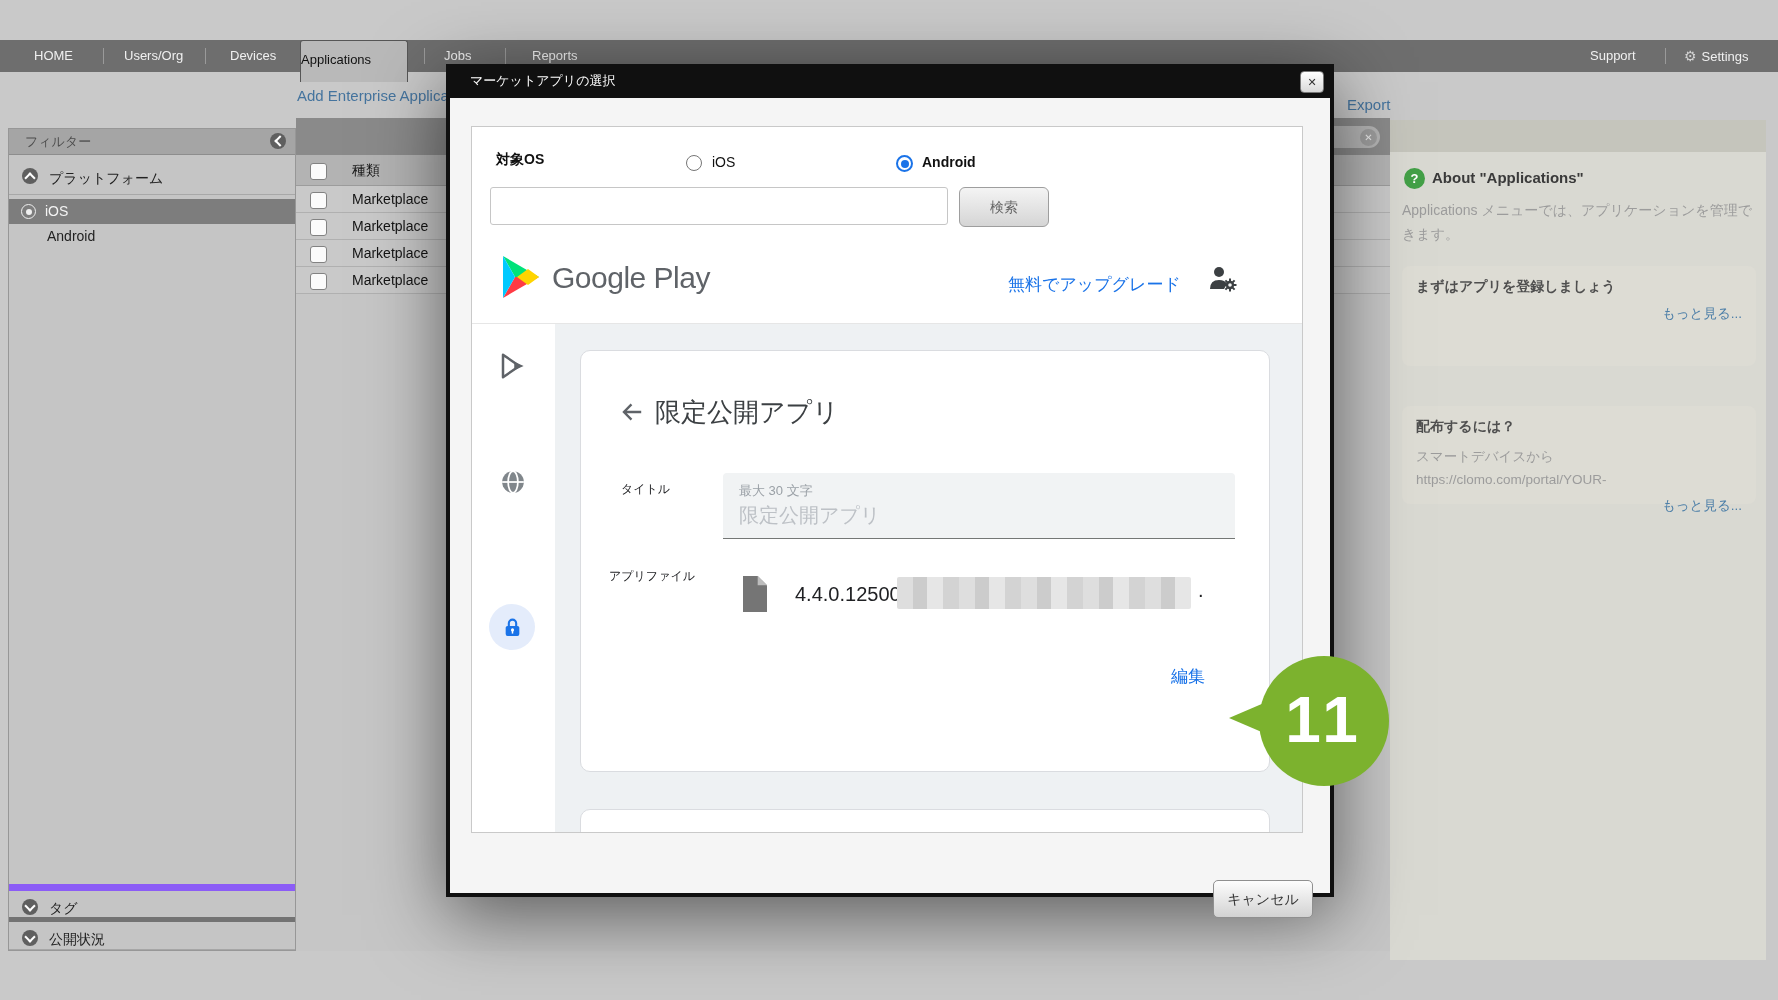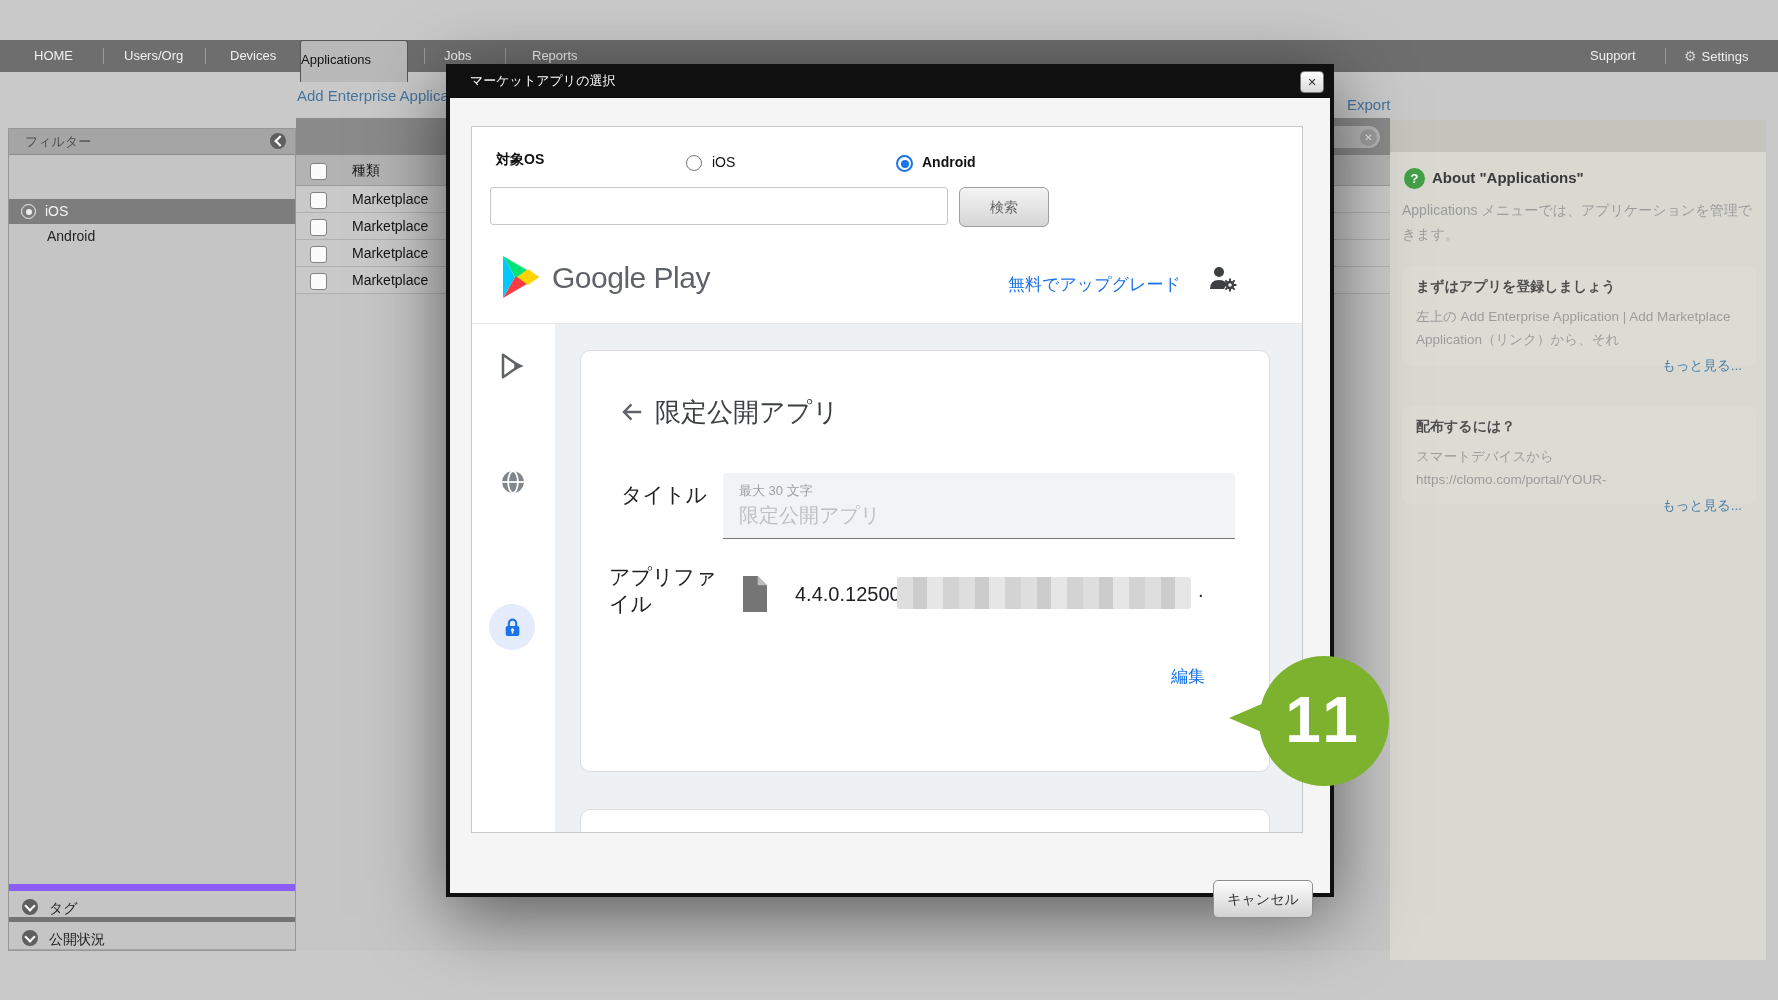--- a/index.html
+++ b/index.html
@@ -78,21 +78,21 @@
   .upgrade{position:absolute;left:536px;top:146px;font-size:17px;color:#1a73e8;cursor:pointer;}
   .divider{position:absolute;left:0;top:196px;width:100%;height:1px;background:#e6e6e6;}
   .strip{position:absolute;left:0;top:197px;width:82px;height:510px;background:#fff;}
   .lockwrap{position:absolute;left:17px;top:280px;width:46px;height:46px;border-radius:50%;background:#e4ecfb;
             display:flex;align-items:center;justify-content:center;cursor:pointer;}
   .gcontent{position:absolute;left:83px;top:197px;width:749px;height:510px;background:#eef1f3;overflow:hidden;}
   .gcard{position:absolute;left:25px;width:690px;background:#fff;border:1px solid #dadce0;border-radius:10px;box-sizing:border-box;}
   .gcard.main{top:26px;height:422px;}
   .gcard.next{top:485px;height:60px;}
   .gheading{position:absolute;left:74px;top:44px;font-size:26px;color:#3c4043;}
-  .flabel{position:absolute;font-size:21px;color:#202124;}
+  .flabel{position:absolute;font-size:12px;color:#202124;}
   .gfield{position:absolute;left:142px;top:122px;width:512px;height:66px;background:#f1f3f4;
           border-radius:4px 4px 0 0;border-bottom:1px solid #747775;box-sizing:border-box;cursor:text;}
   .gfield .hint{position:absolute;left:16px;top:9px;font-size:13px;color:#9aa0a6;}
   .gfield .ph{position:absolute;left:16px;top:29px;font-size:20px;color:#bdc1c6;}
   .ver{position:absolute;left:214px;top:232px;font-size:20px;color:#202124;}
   .blurbar{position:absolute;left:316px;top:226px;width:294px;height:32px;border-radius:2px;
            background:repeating-linear-gradient(90deg,#dedede 0 16px,#cccccc 16px 30px,#e6e6e6 30px 46px,#d3d3d3 46px 62px);}
   .dot{position:absolute;left:617px;top:228px;font-size:20px;color:#202124;}
   .editlink{position:absolute;left:590px;top:314px;font-size:17px;color:#1a73e8;cursor:pointer;}
   .greenframe{position:absolute;left:484px;top:334px;border:5px solid #7cb22e;background:#fff;padding:4px;border-radius:4px;z-index:3;}
@@ -161,20 +161,26 @@
     </div>
   </div>
 
   <div class="fpanel">
     <div class="fhead">
       <span class="lbl">フィルター</span>
       <span class="cicon" style="position:absolute;right:9px;top:4px;">
           <i class="chev left"></i>
         </span>
     </div>
+    <div class="frow" style="top:30px;height:36px;border-bottom:1px solid #a8a8a8;">
+      <span class="cicon" style="position:absolute;left:13px;top:9px;">
+          <i class="chev up"></i>
+        </span>
+      <span style="position:absolute;left:40px;top:11px;">プラットフォーム</span>
+    </div>
     <div class="frow" style="top:70px;height:25px;background:#7d7d7d;color:#f4f4f4;">
       <span class="target" style="position:absolute;left:12px;top:5px;">
           <i></i>
         </span>
       <span style="position:absolute;left:36px;top:4px;">iOS</span>
     </div>
     <div class="frow" style="top:95px;height:25px;">
       <span style="position:absolute;left:38px;top:4px;">Android</span>
     </div>
     <div class="frow" style="top:755px;height:33px;border-top:7px solid #8b5cf6;">
@@ -191,21 +197,20 @@
     </div>
   </div>
 
   <div class="hpanel">
     <div class="hband"></div>
     <div class="qicon">?</div>
     <div class="htitle">About "Applications"</div>
     <div class="hbody">Applications メニューでは、アプリケーションを管理できます。</div>
     <div class="hcard" style="top:146px;height:100px;">
       <div class="ct">まずはアプリを登録しましょう</div>
-      <div class="cbdy">左上の Add Enterprise Application | Add Marketplace Application（リンク）から、それ</div>
       <div class="more">もっと見る...</div>
     </div>
     <div class="hcard" style="top:286px;height:98px;">
       <div class="ct">配布するには？</div>
       <div class="cbdy" style="margin-bottom:0;"><span>スマートデバイスから</span><br>
         <span>https://clomo.com/portal/YOUR-</span></div>
       <div class="more">もっと見る...</div>
     </div>
   </div>
 

